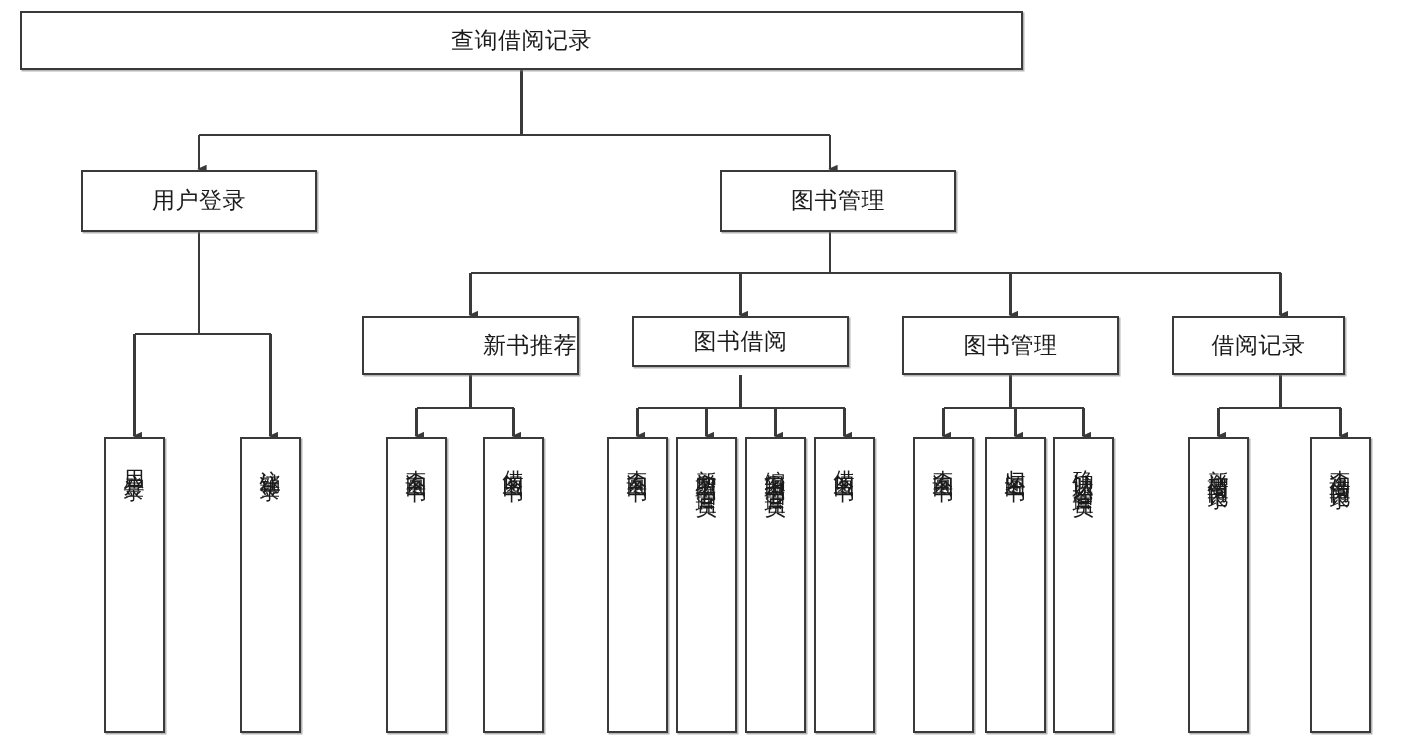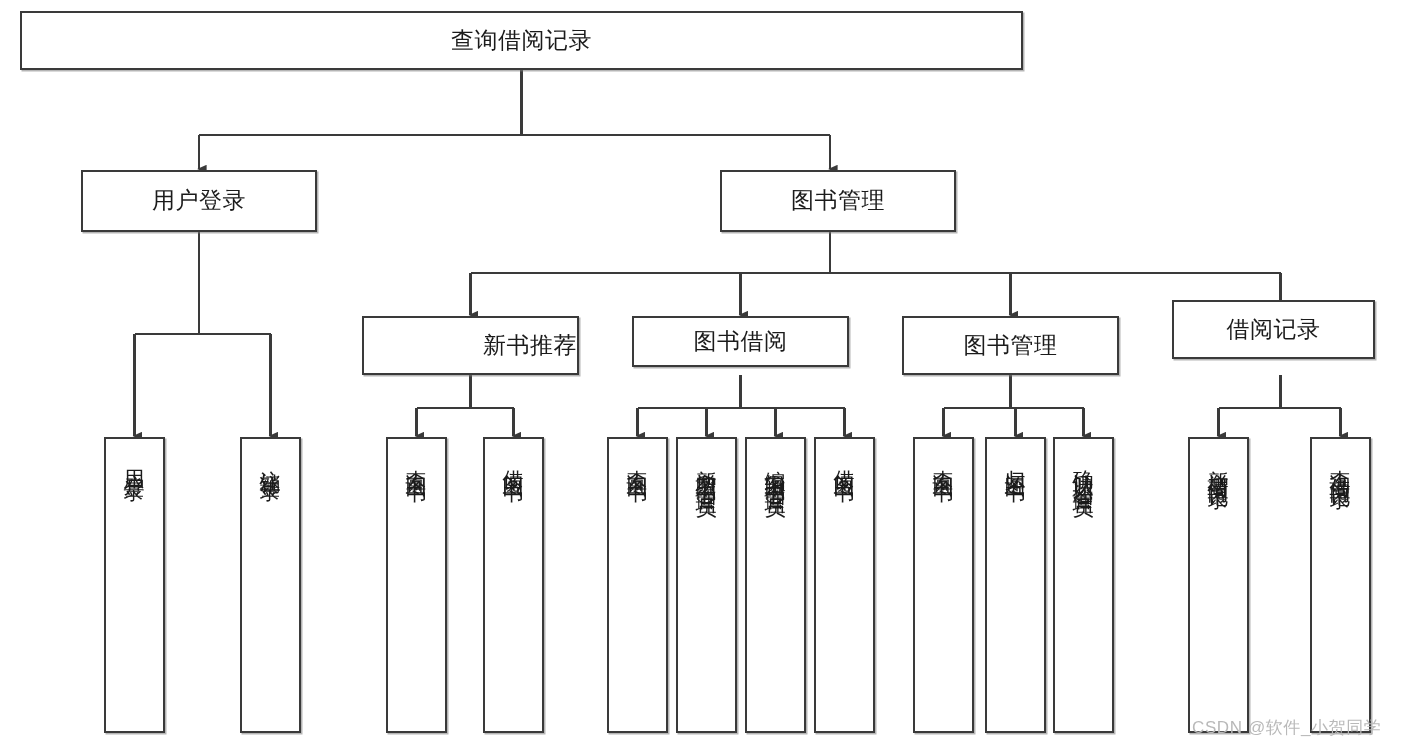--- a/index.html
+++ b/index.html
@@ -132,21 +132,21 @@
       </div>
       <div class="node-box node-horizontal" style="left: 362px; top: 316px; width: 217px; height: 59px; justify-content: flex-end;">
         <span class="node-label">新书推荐</span>
       </div>
       <div class="node-box node-horizontal" style="left: 632px; top: 316px; width: 217px; height: 51px;">
         <span class="node-label">图书借阅</span>
       </div>
       <div class="node-box node-horizontal" style="left: 902px; top: 316px; width: 217px; height: 59px;">
         <span class="node-label">图书管理</span>
       </div>
-      <div class="node-box node-horizontal" style="left: 1172px; top: 300px; width: 203px; height: 59px; font-family: Liberation Serif, serif;">
+      <div class="node-box node-horizontal" style="left: 1172px; top: 316px; width: 173px; height: 59px; font-family: Liberation Serif, serif;">
         <span class="node-label">借阅记录</span>
       </div>
       <div class="node-box node-vertical" style="left: 104px; top: 437px; width: 61px; height: 296px;">
         <span class="node-label">用户登录</span>
       </div>
       <div class="node-box node-vertical" style="left: 240px; top: 437px; width: 61px; height: 296px;">
         <span class="node-label">注销登录</span>
       </div>
       <div class="node-box node-vertical" style="left: 386px; top: 437px; width: 61px; height: 296px;">
         <span class="node-label">查询图书</span>
@@ -176,14 +176,13 @@
         <span class="node-label">确认归还（管理员）</span>
       </div>
       <div class="node-box node-vertical" style="left: 1188px; top: 437px; width: 61px; height: 296px;">
         <span class="node-label">新增借阅记录</span>
       </div>
       <div class="node-box node-vertical" style="left: 1310px; top: 437px; width: 61px; height: 296px;">
         <span class="node-label">查询借阅记录</span>
       </div>
     </div>
 
-  <div class="watermark" style="left: 1192px; top: 716px; color: rgb(185, 185, 185);">CSDN @软件_小贺同学</div>
 </div>
 
 </body></html>

